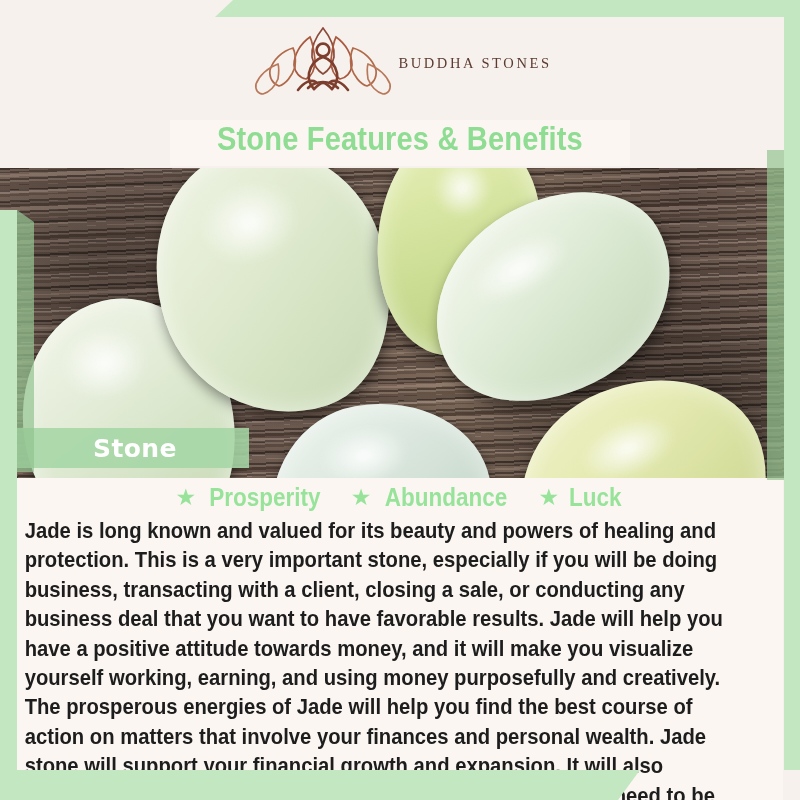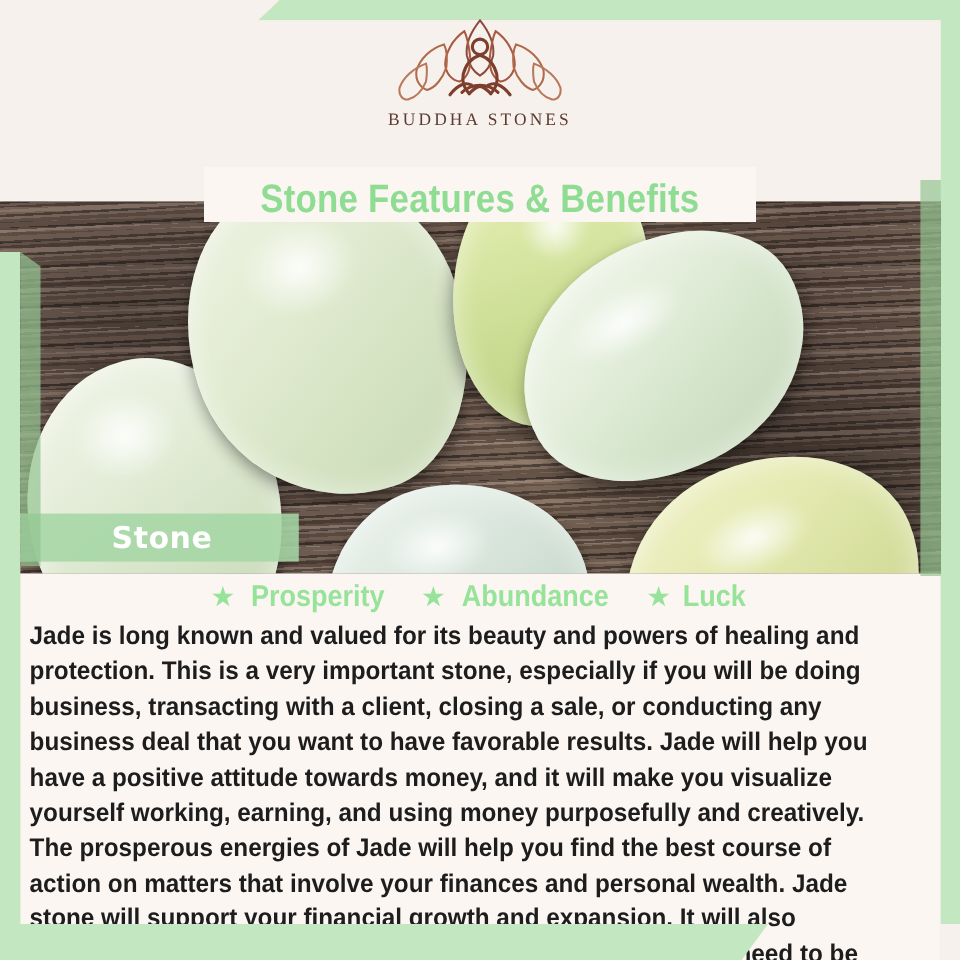--- a/index.html
+++ b/index.html
@@ -82,45 +82,45 @@
   }
 
   
   .brand {
     position: absolute;
     top: 0;
     left: 0;
     width: 800px;
     height: 122px;
     display: flex;
-    flex-direction: column;
+    flex-direction: row;
     align-items: center;
     justify-content: center;
     z-index: 8;
   }
   .brand-mark { width: 150px; height: 74px; display: block; }
   .brand-name {
     margin-top: 5px;
     font-family: "Liberation Serif", serif;
     font-size: 14.5px;
     letter-spacing: 2.6px;
     color: #5b3b30;
     font-weight: 400;
   }
 
   
   .title-banner {
     position: absolute;
-    top: 139px;
+    top: 120px;
     left: 170px;
     width: 460px;
     height: 46px;
     background: #fbf6f2;
     display: flex;
-    align-items: flex-end;
+    align-items: flex-start;
     justify-content: center;
     z-index: 7;
   }
   .title-banner h1 {
     margin: 0;
     font-size: 33px;
     font-weight: 700;
     color: #8fdc93;
     font-family: "Liberation Sans Narrow", "Liberation Sans", sans-serif;
     transform: scaleX(0.88);

